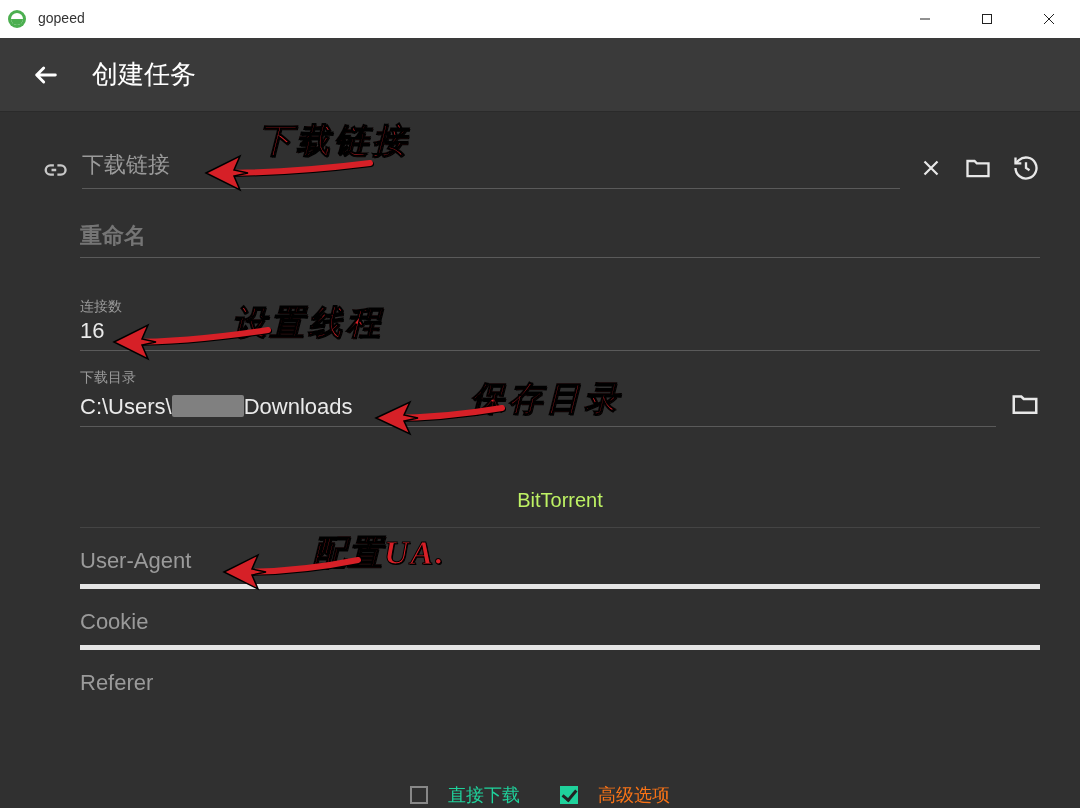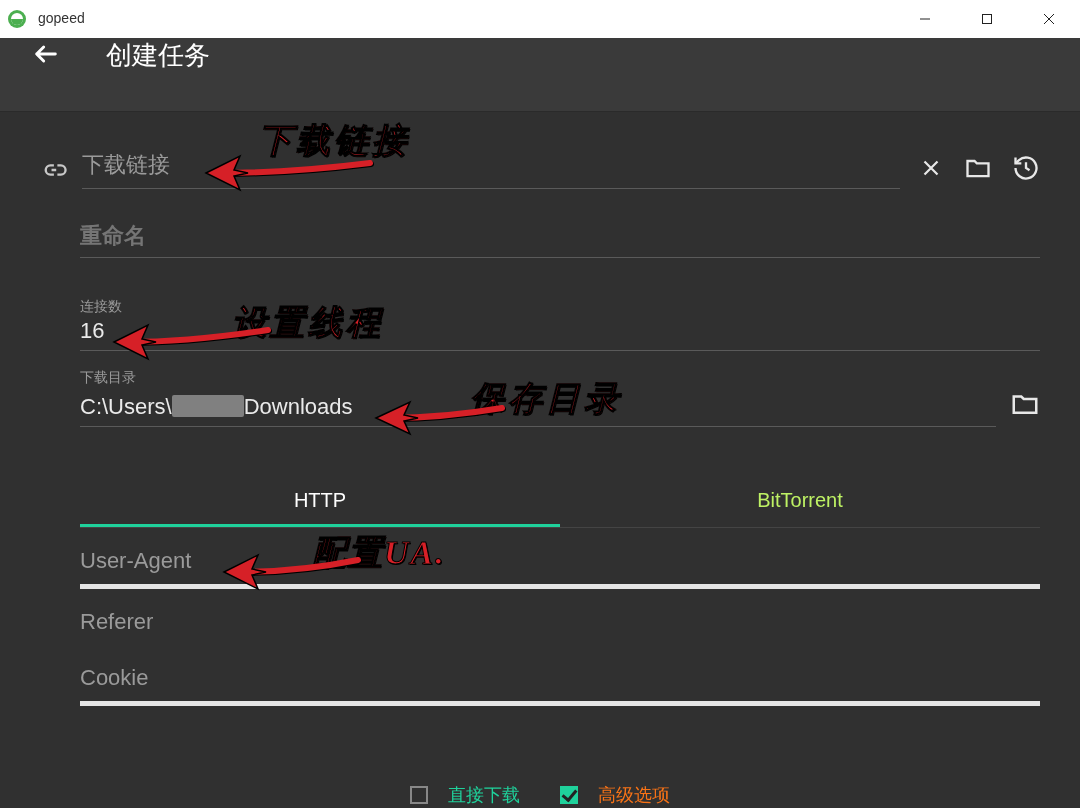--- a/index.html
+++ b/index.html
@@ -14,21 +14,21 @@
   .app-icon { width: 18px; height: 18px; border-radius: 50%; background: #4caf50; position: relative; display:inline-block;}
   .app-icon::before { content:""; position:absolute; left:3px; top:3px; width:12px; height:12px; border-radius:50%; background:#fff;}
   .app-icon::after { content:""; position:absolute; left:3px; top:9px; width:12px; height:6px; border-radius:0 0 12px 12px; background:#4caf50;}
   .titlebar-title { font-size: 14px; color: #333; }
   .win-controls { display: flex; }
   .win-btn { width: 62px; height: 38px; display:flex; align-items:center; justify-content:center; }
   .win-btn svg { stroke:#222; stroke-width:1; fill:none; }
 
   
   .appbar {
-    height: 74px; background: #3a3a3a; display:flex; gap: 44px; padding: 0 30px;
+    height: 74px; background: #3a3a3a; display:flex; align-items:center; gap: 30px; padding: 0 30px;
     border-bottom: 1px solid #2a2a2a;
   }
   .back-btn { width:32px; height:32px; display:flex; align-items:center; justify-content:center; cursor:pointer;}
   .back-btn svg { stroke:#fff; stroke-width:2.5; fill:none; stroke-linecap:round; stroke-linejoin:round;}
   .appbar-title { color:#fff; font-size:26px; font-weight:400;}
 
   
   .content { padding: 30px 40px 0 40px; }
 
   .link-row { display:flex; align-items:flex-start; gap:14px; }
@@ -182,28 +182,27 @@
       </div>
       <span class="dir-icon">
         <svg width="30" height="30" viewBox="0 0 24 24" stroke="#e8e8e8" fill="none" stroke-width="2">
             <path d="M3 6h6l2 2h10v11H3z"></path>
           </svg>
       </span>
     </div>
   </div>
 
   <div class="tabs">
-    <div class="tab active">HTTP</div>
     <div class="tab">BitTorrent</div>
   </div>
 
   <div class="http-fields">
     <div class="hfield">User-Agent</div>
+    <div class="hfield">Cookie</div>
     <div class="hfield" style="border-bottom:none;">Referer</div>
-    <div class="hfield">Cookie</div>
   </div>
 
 </div>
 
 <div class="bottom-opts">
   <div class="opt opt-direct">
     <span class="chk"></span>
     <span>直接下载</span>
   </div>
   <div class="opt opt-adv">

